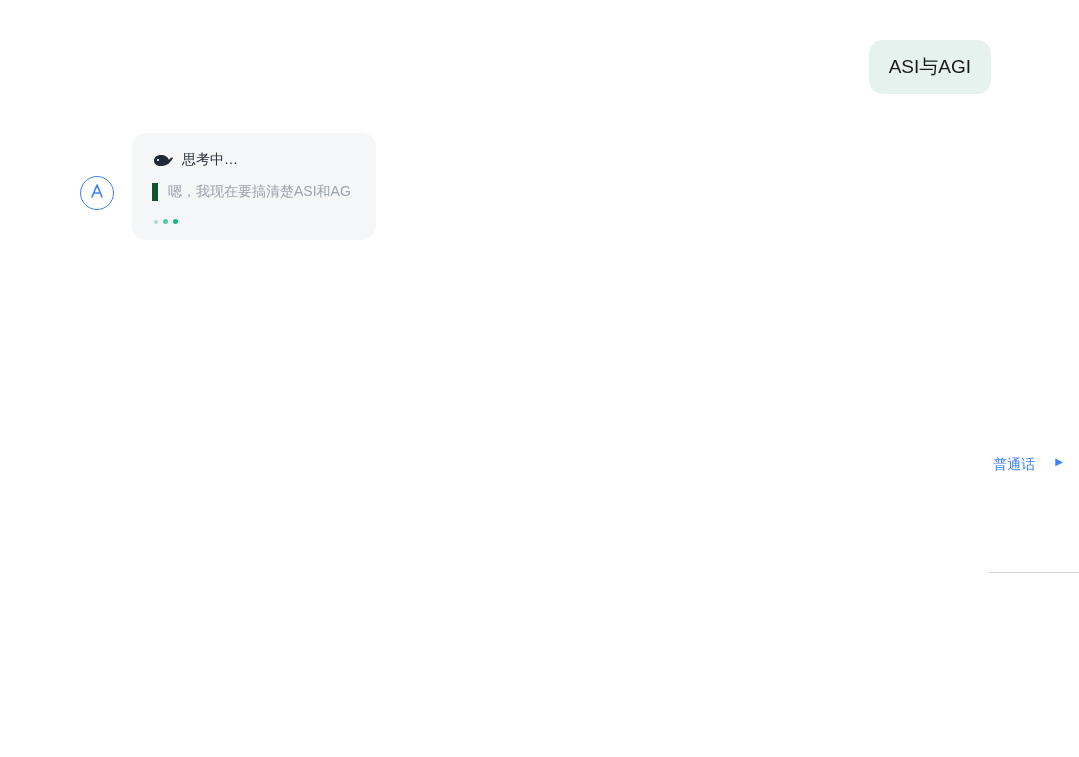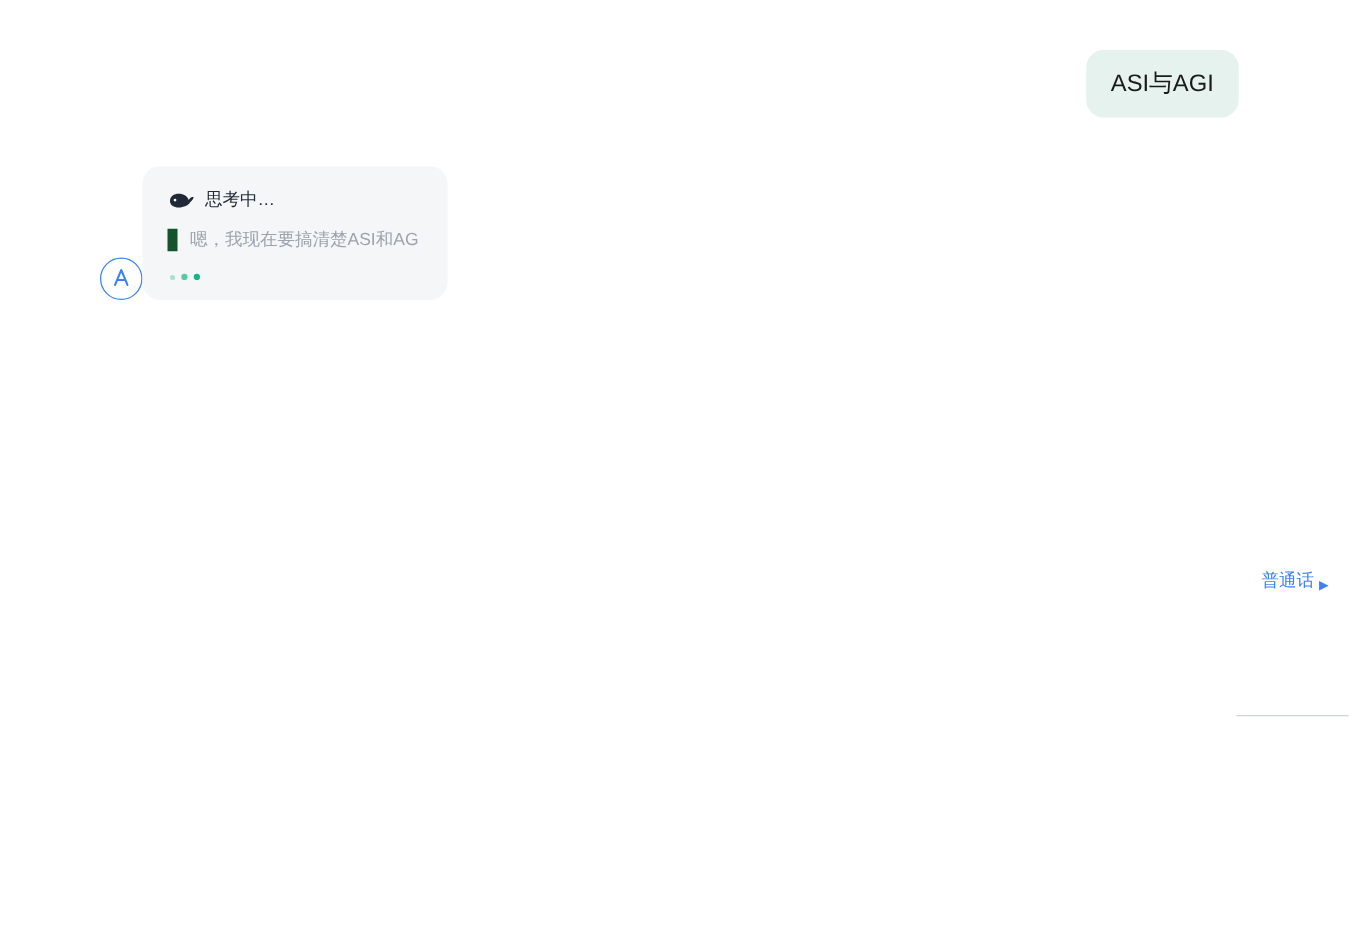--- a/index.html
+++ b/index.html
@@ -25,21 +25,22 @@
       padding: 14px 20px;
       font-size: 19px;
       color: #1a1a1a;
       font-weight: 500;
     }
     .assistant-row {
       position: absolute;
       left: 80px;
       top: 133px;
       display: flex;
-      align-items: flex-end;
+      align-items: center;
+      gap: 18px;
     }
     .avatar {
       width: 34px;
       height: 34px;
       border-radius: 50%;
       border: 1.5px solid #3b82f6;
       display: flex;
       align-items: center;
       justify-content: center;
       flex-shrink: 0;
@@ -69,21 +70,21 @@
       height: 16px;
       flex-shrink: 0;
     }
     .thinking-label {
       font-size: 14px;
       color: #1f2937;
     }
     .thinking-text {
       font-size: 14px;
       color: #9ca3af;
-      border-left: 8px solid #14532d;
+      border-left: 6px solid #14532d;
       padding-left: 10px;
       margin-bottom: 18px;
       white-space: nowrap;
       overflow: hidden;
     }
     .dots {
       display: flex;
       gap: 5px;
       margin-left: 2px;
       align-items: center;
@@ -95,22 +96,22 @@
       background: #10b981;
     }
     .dot:nth-child(1) { opacity: 0.35; width:4px; height:4px; }
     .dot:nth-child(2) { opacity: 0.7; }
     .dot:nth-child(3) { opacity: 1; }
     .lang-switch {
       position: absolute;
       right: 16px;
       top: 456px;
       display: flex;
-      align-items: flex-end;
-      gap: 4px;
+      align-items: flex-start;
+      gap: 20px;
       color: #3b82f6;
       font-size: 14px;
       cursor: pointer;
     }
     .lang-caret {
       font-size: 10px;
       color: #3b82f6;
     }
     .right-divider {
       position: absolute;

